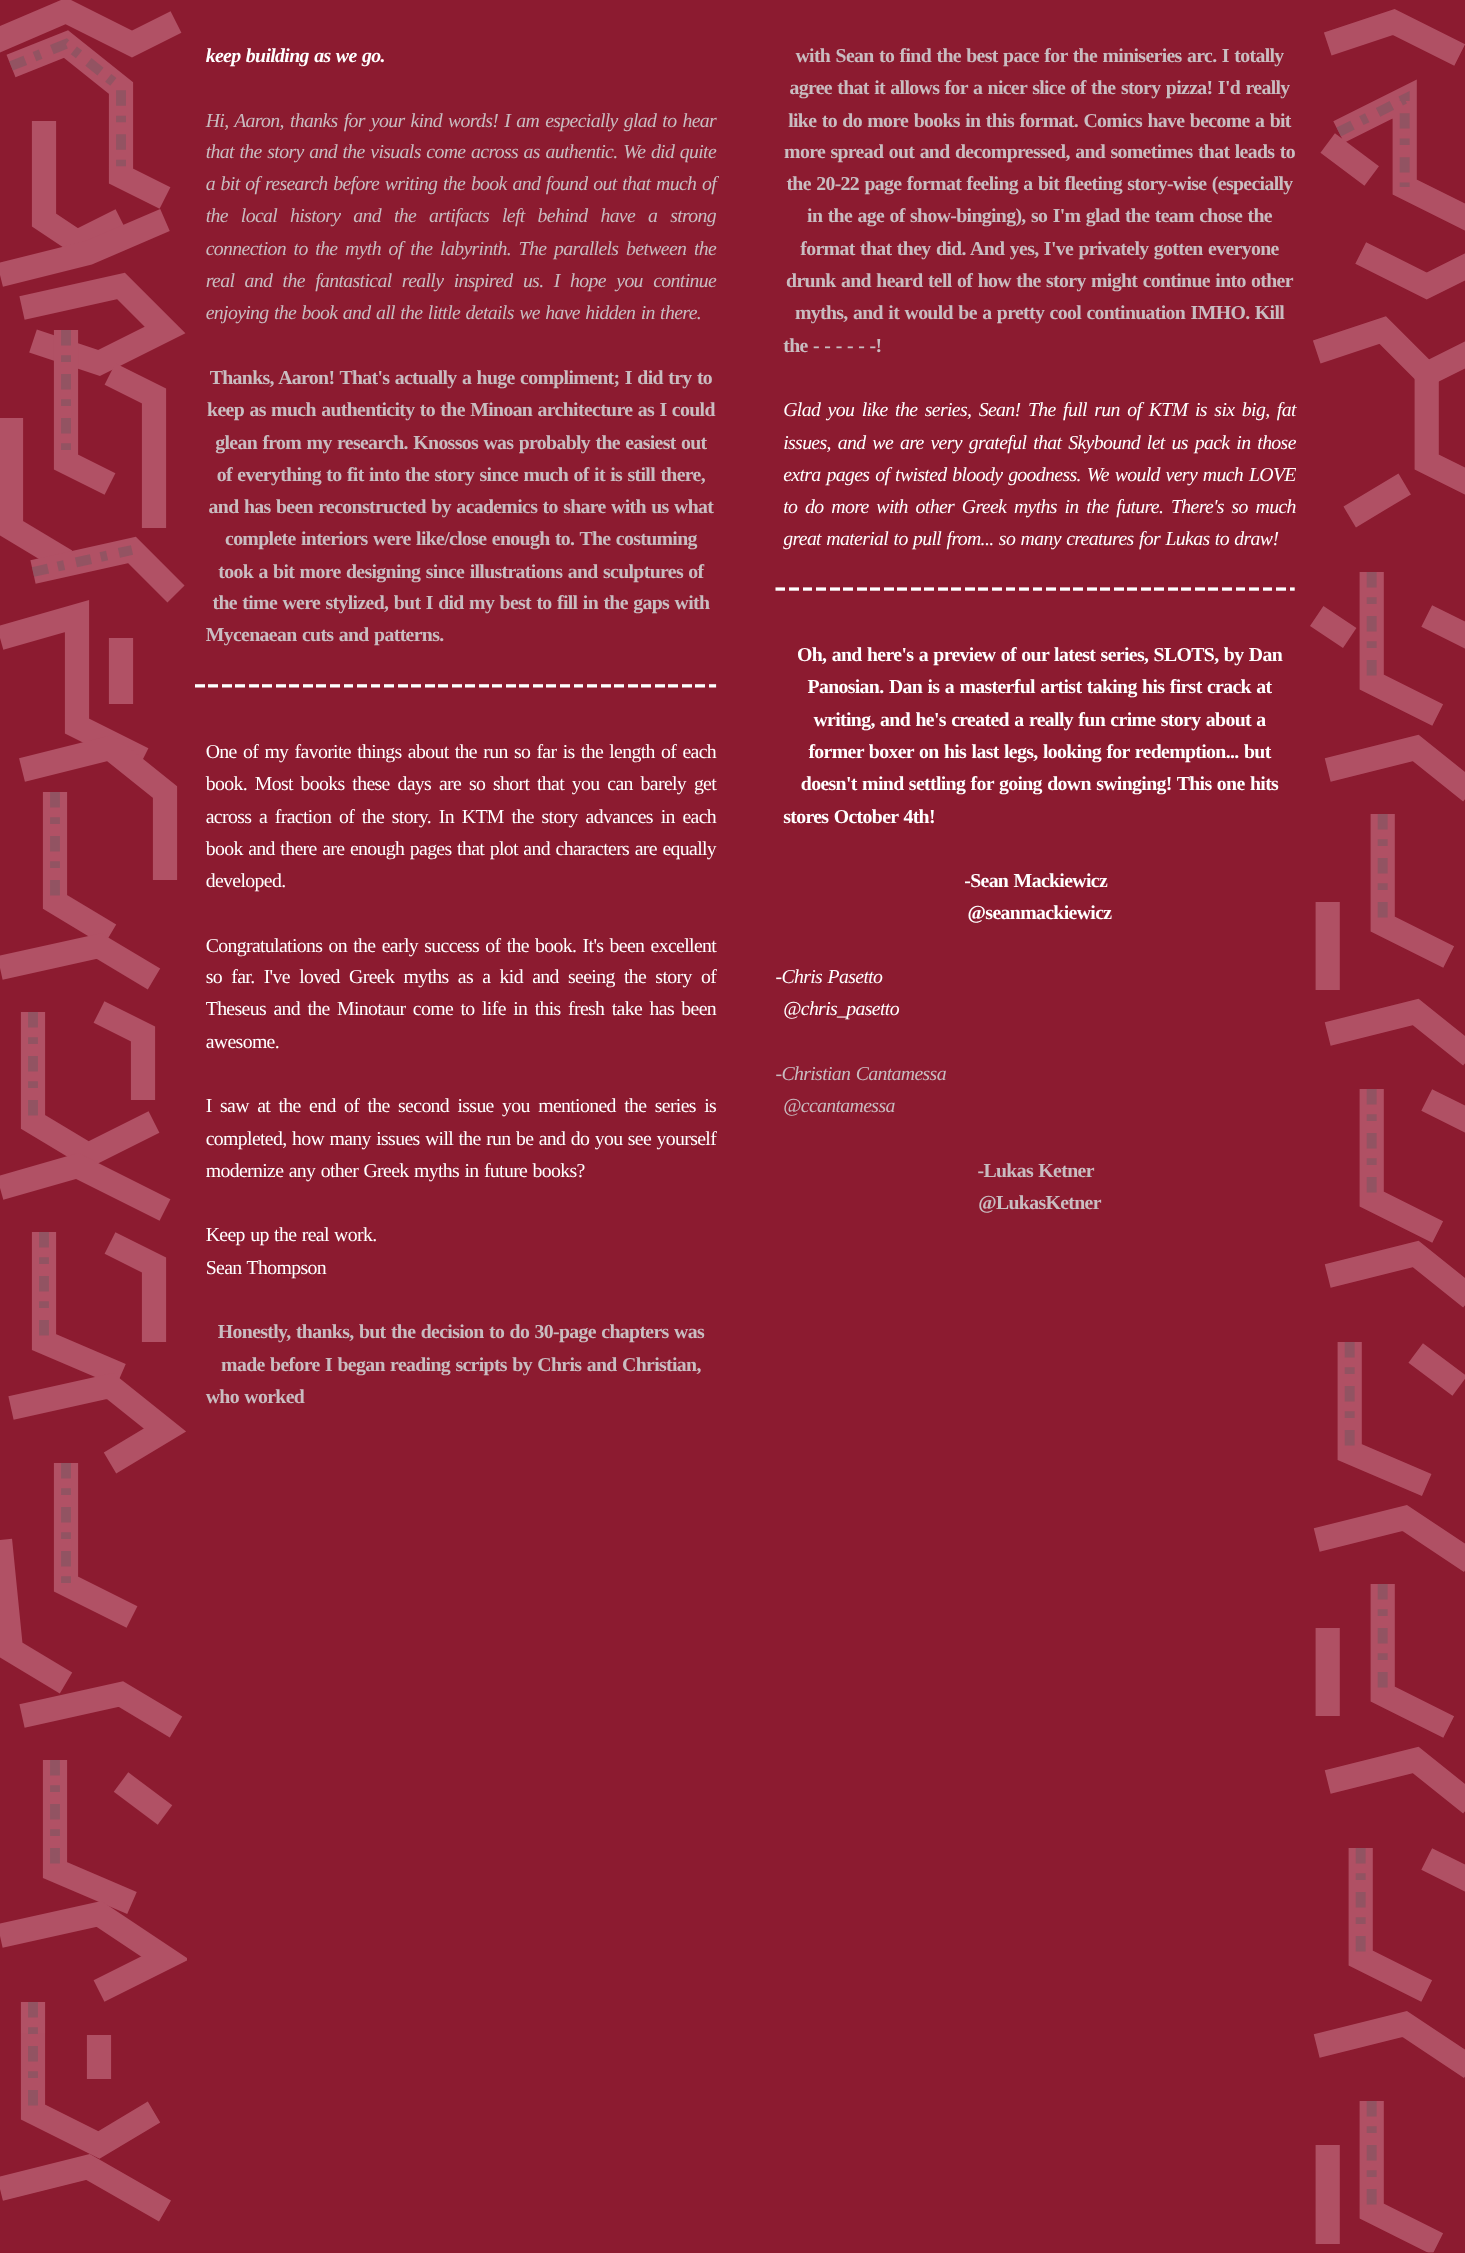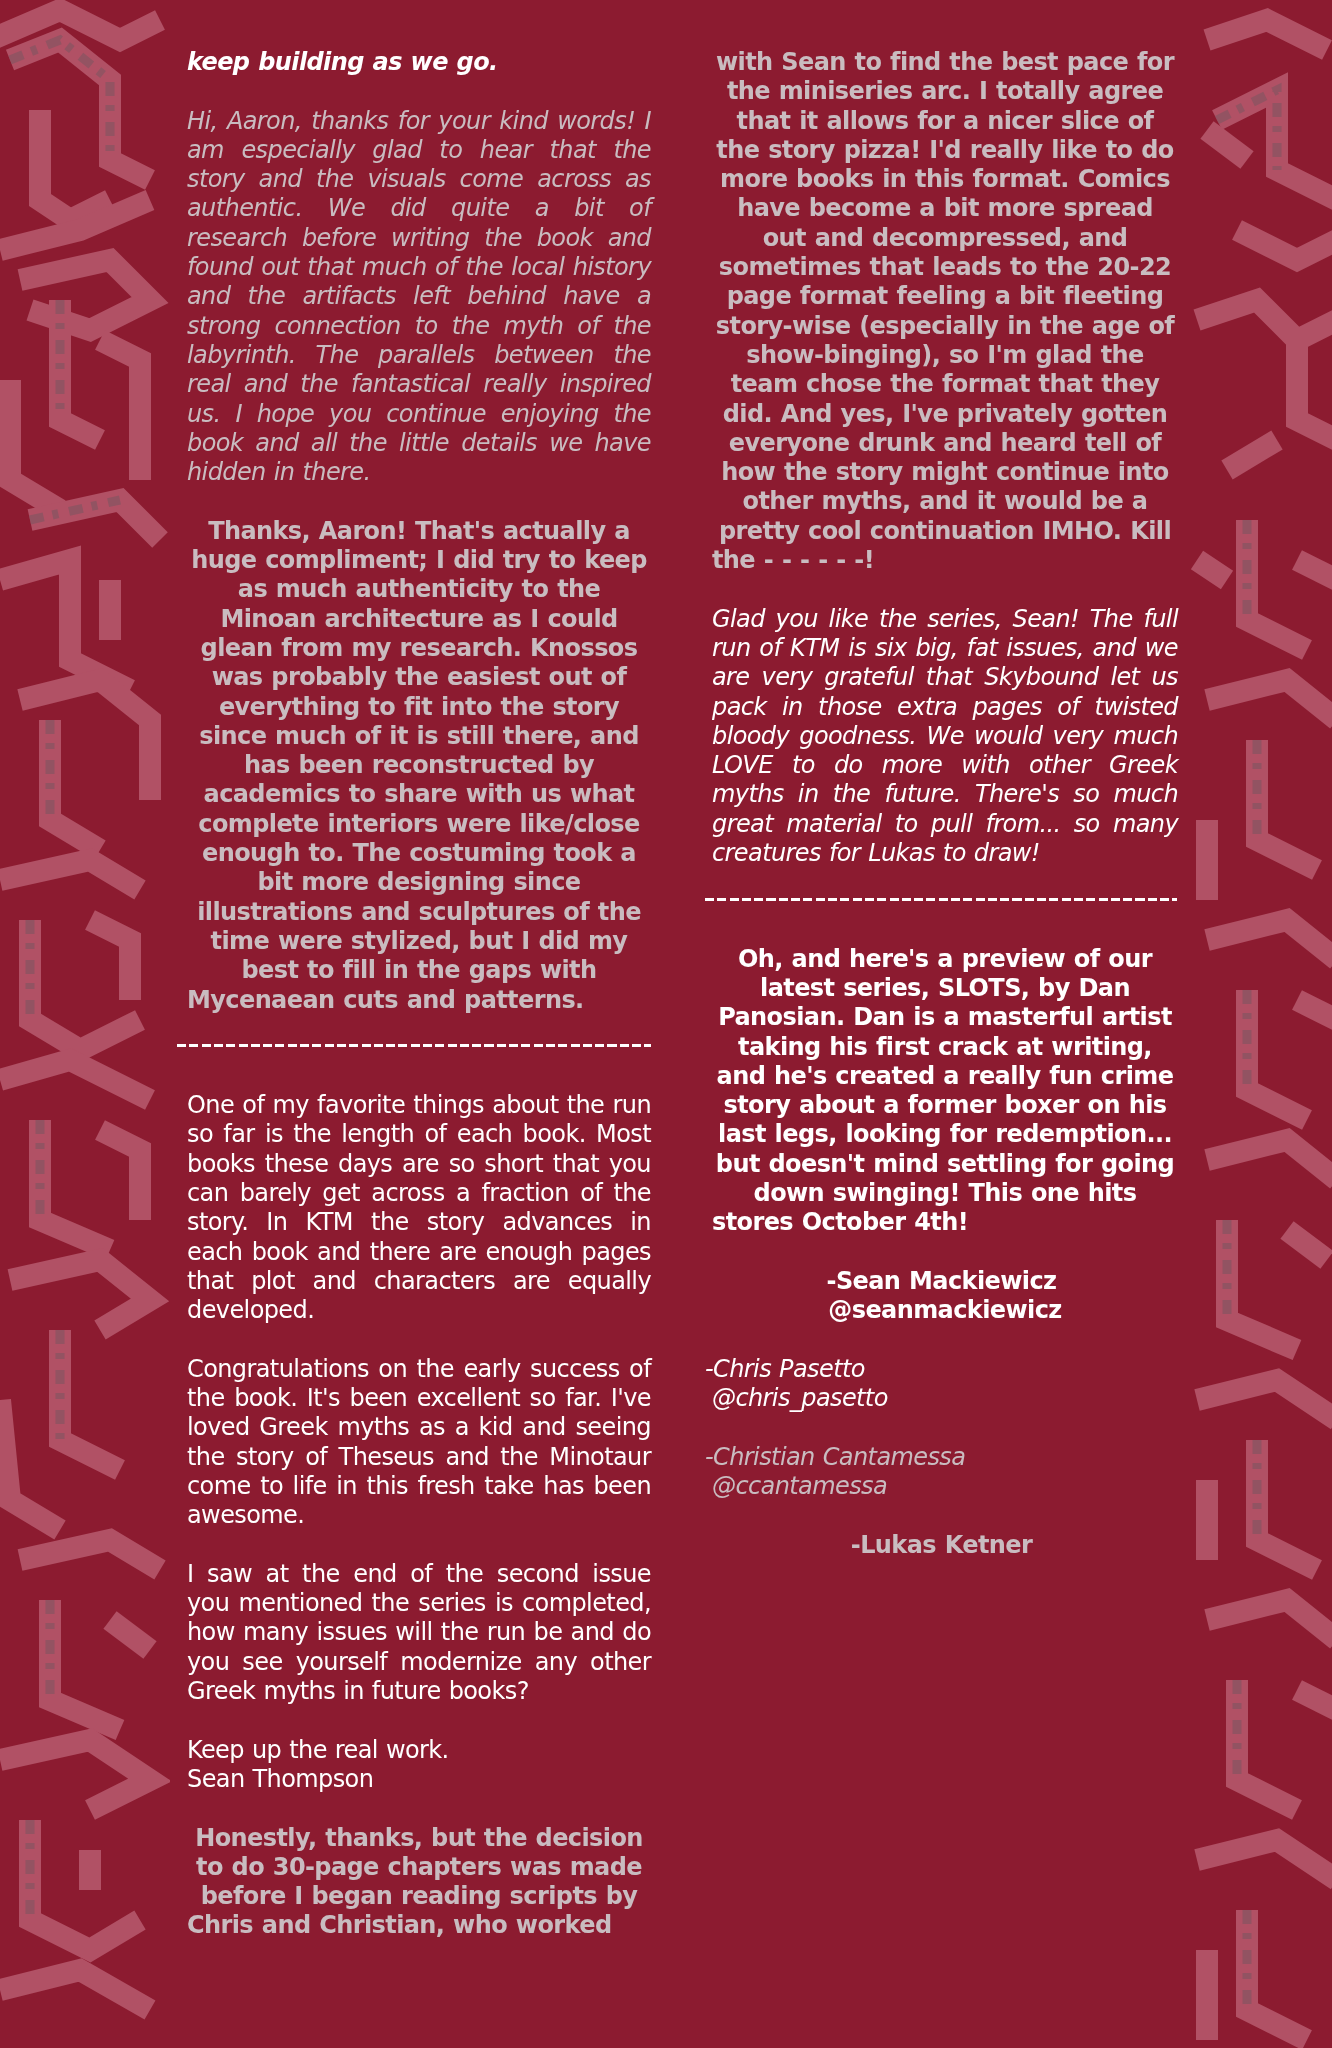--- a/index.html
+++ b/index.html
@@ -11,26 +11,27 @@
   }
   .border {
     position: absolute; top: 0; height: 2048px;
     overflow: hidden;
   }
   .border.left { left: 0; width: 170px; }
   .border.right { right: 0; width: 145px; }
   .border svg { display: block; }
   .col {
     position: absolute;
-    top: 48px;
+    top: 36px;
     width: 464px;
-    font-size: 24px;
+    font-size: 18px;
     line-height: 29.3px;
     letter-spacing: -0.6px;
     word-spacing: 1px;
+    font-family: Liberation Serif, serif;
   }
   .col.left { left: 187px; }
   .col.right { left: 678px; width: 466px; margin-left: 34px; }
   .para { margin: 0 0 29.3px 0; text-align: justify; text-align-last: left; }
   .para.noj { text-align: left; }
   .white { color: #ffffff; }
   .grey { color: #c9bcc0; }
   .bold { font-weight: bold; text-align: center; }
   .italic { font-style: italic; }
   .divider {
@@ -163,14 +164,15 @@
   <div class="sig white italic">
     <span>-Chris Pasetto</span>
     <span class="handle">@chris_pasetto</span>
   </div>
   <div class="sig grey italic">
     <span>-Christian Cantamessa</span>
     <span class="handle">@ccantamessa</span>
   </div>
   <div class="sig grey bold">
     <span>-Lukas Ketner</span>
+    <span class="handle">@LukasKetner</span>
   </div>
 </div>
 
 </body></html>

